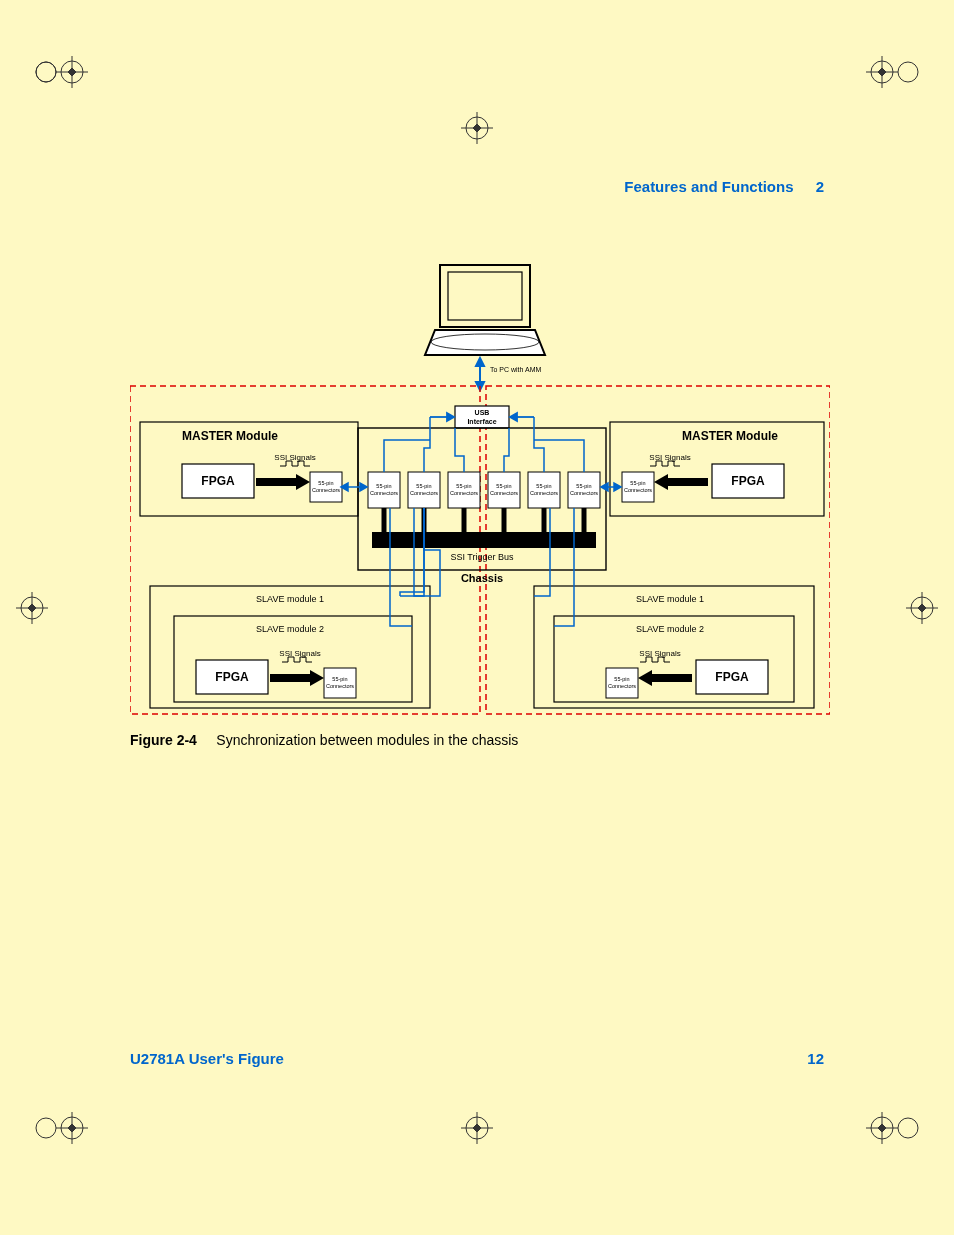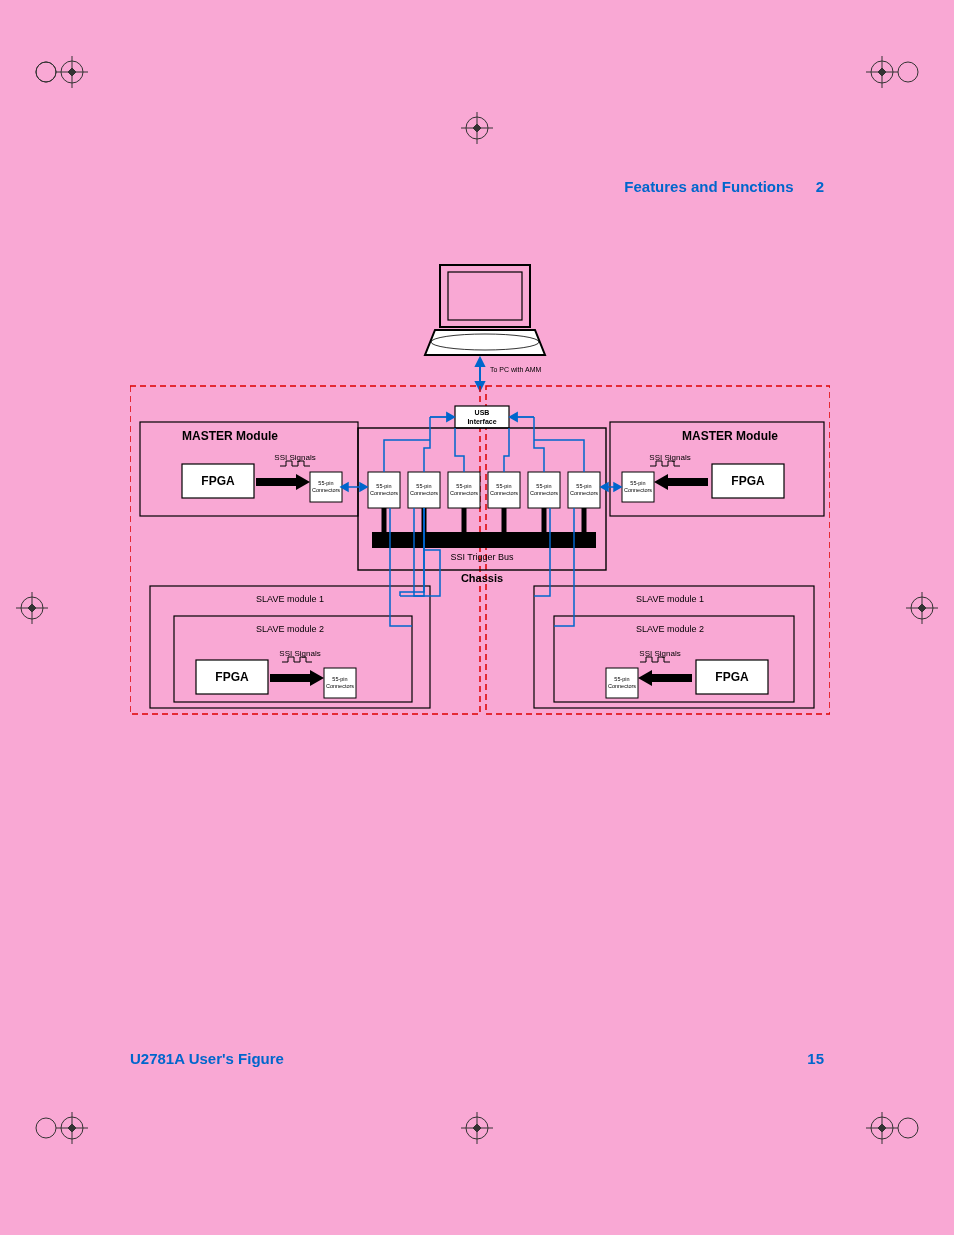--- a/index.html
+++ b/index.html
@@ -1,16 +1,16 @@
 <!DOCTYPE html>
 <html><head>
 <meta charset="utf-8">
 <style>
   html,body{margin:0;padding:0;background:#fff;font-family:Arial,Helvetica,sans-serif;}
-  .page{position:relative;width:954px;height:1235px;background:#f9a8d4;}
+  .page{position:relative;width:954px;height:1235px;background:#fef9c3;}
   .header-section{position:absolute;right:130px;top:178px;font-weight:bold;font-size:15px;}
   .header-section .title{color:#0066cc;}
   .header-section .num{color:#0066cc;margin-left:18px;}
   .figure-caption{position:absolute;left:130px;top:732px;font-size:14px;}
   .figure-caption .figno{font-weight:bold;}
   .footer-left{position:absolute;left:130px;top:1050px;font-weight:bold;font-size:15px;color:#0066cc;}
   .footer-right{position:absolute;right:130px;top:1050px;font-weight:bold;font-size:15px;color:#0066cc;}
   
   .diagram{position:absolute;left:130px;top:260px;width:700px;height:460px;}
   .diagram text{font-family:Arial,Helvetica,sans-serif;}
@@ -199,23 +199,28 @@
       <rect x="476" y="408" width="32" height="30" fill="#fff" stroke="#000" stroke-width="1"></rect>
       <text x="492" y="421" text-anchor="middle" class="tiny">55-pin</text>
       <text x="492" y="428" text-anchor="middle" class="tiny">Connectors</text>
       <g stroke="#0066cc" stroke-width="1.5" fill="none">
         <path d="M404 336 H420 V248"></path>
         <path d="M424 366 H444 V248"></path>
       </g>
     </svg>
   </div>
 
+  <div class="figure-caption">
+    <span class="figno">Figure 2-4</span>
+    &nbsp;&nbsp;&nbsp;
+    <span>Synchronization between modules in the chassis</span>
+  </div>
 
   <div class="footer-left">U2781A User's Figure</div>
-  <div class="footer-right">15</div>
+  <div class="footer-right">12</div>
 
   <svg width="954" height="1235" style="position:absolute;left:0;top:0;pointer-events:none">
     <g stroke="#333" stroke-width="1" fill="none">
 
       <g transform="translate(72,72)">
           <circle r="11"></circle>
           <line x1="-16" y1="0" x2="16" y2="0"></line>
           <line x1="0" y1="-16" x2="0" y2="16"></line>
           <polygon points="-4,0 0,-4 4,0 0,4" fill="#333"></polygon>
         </g>

